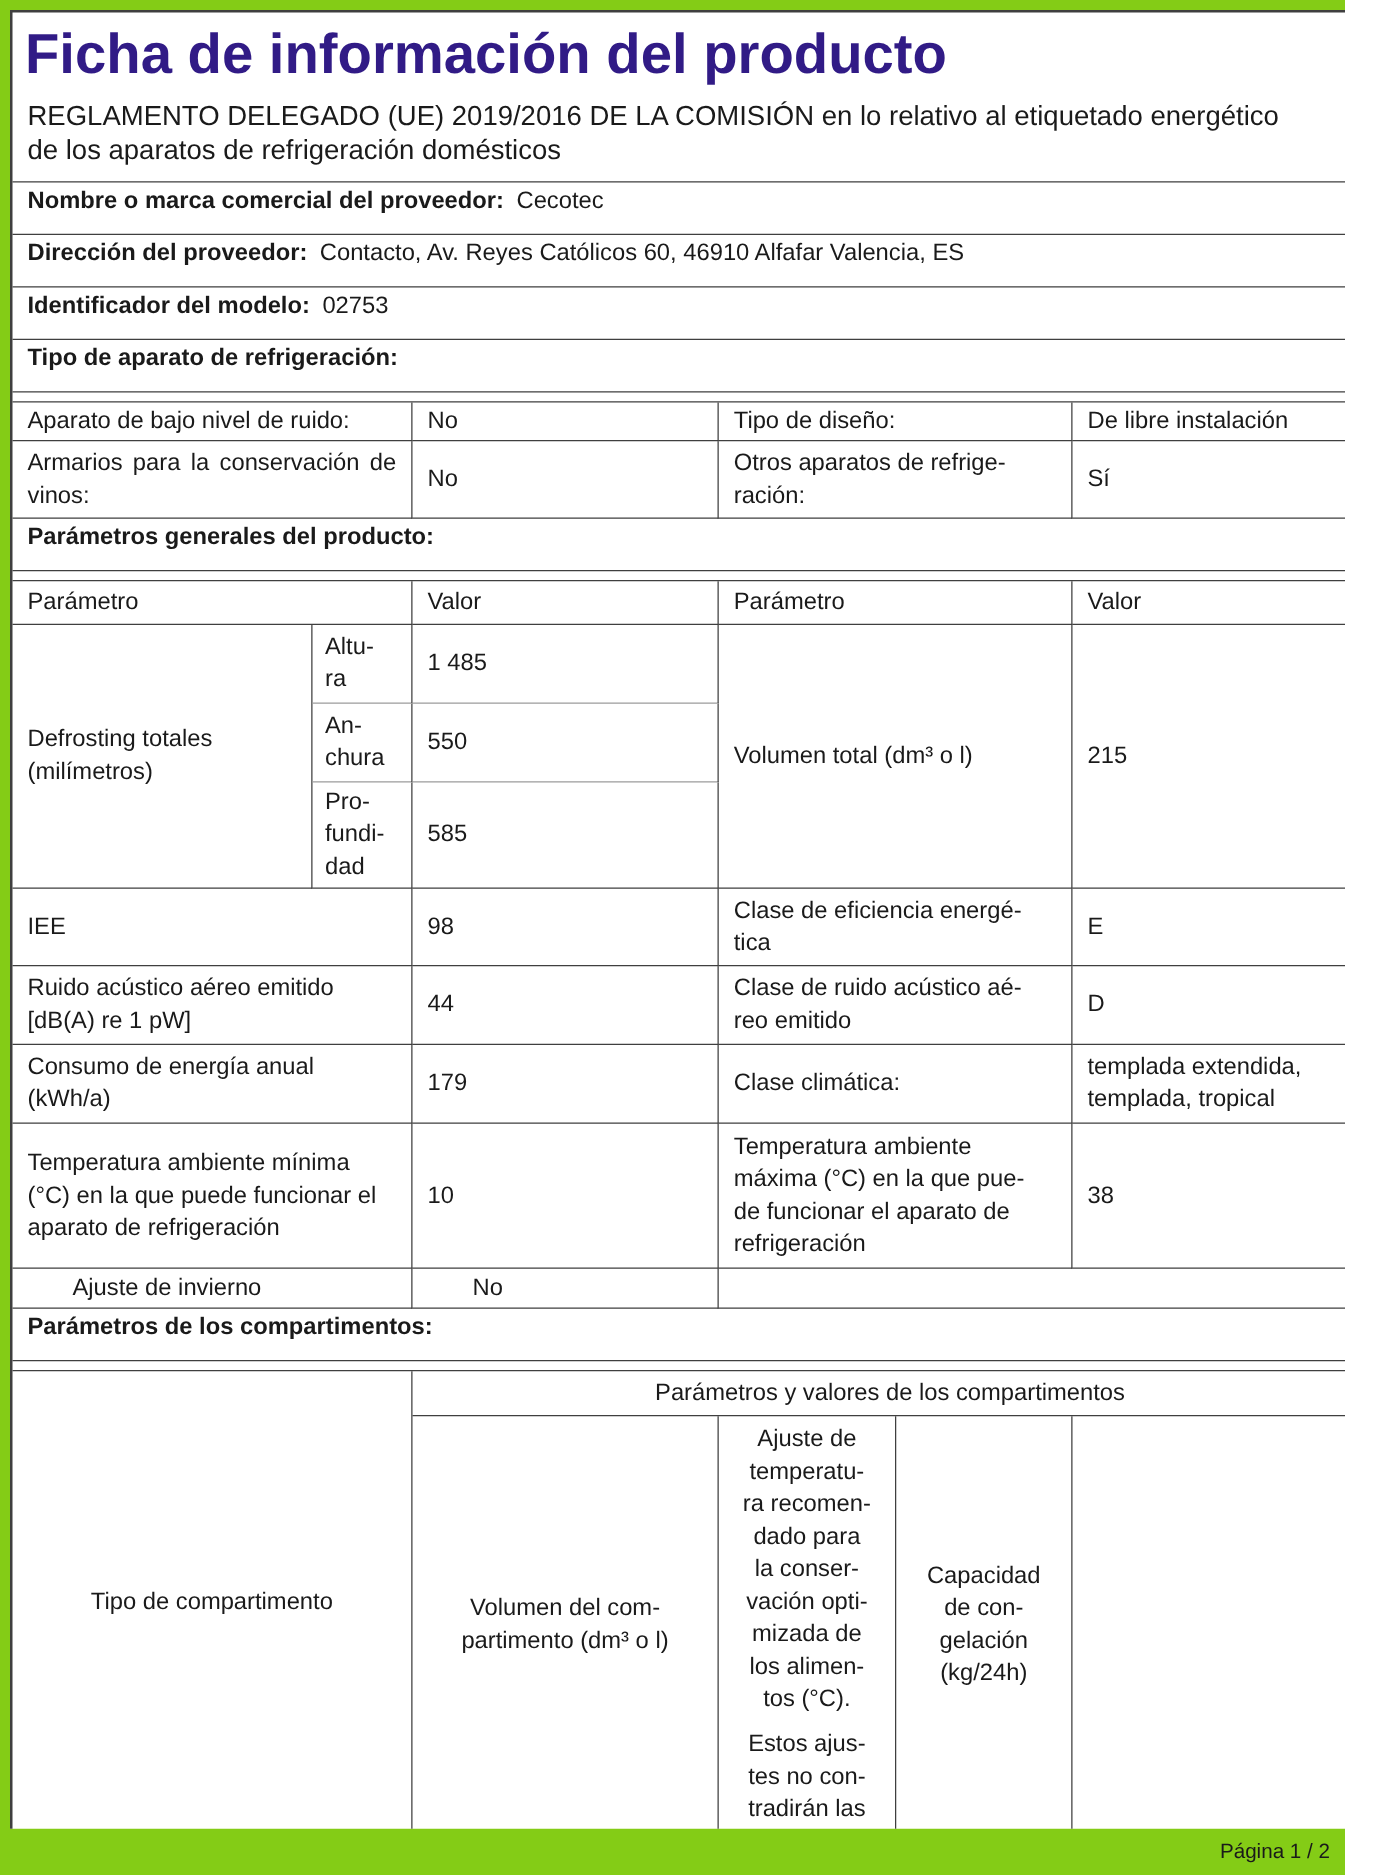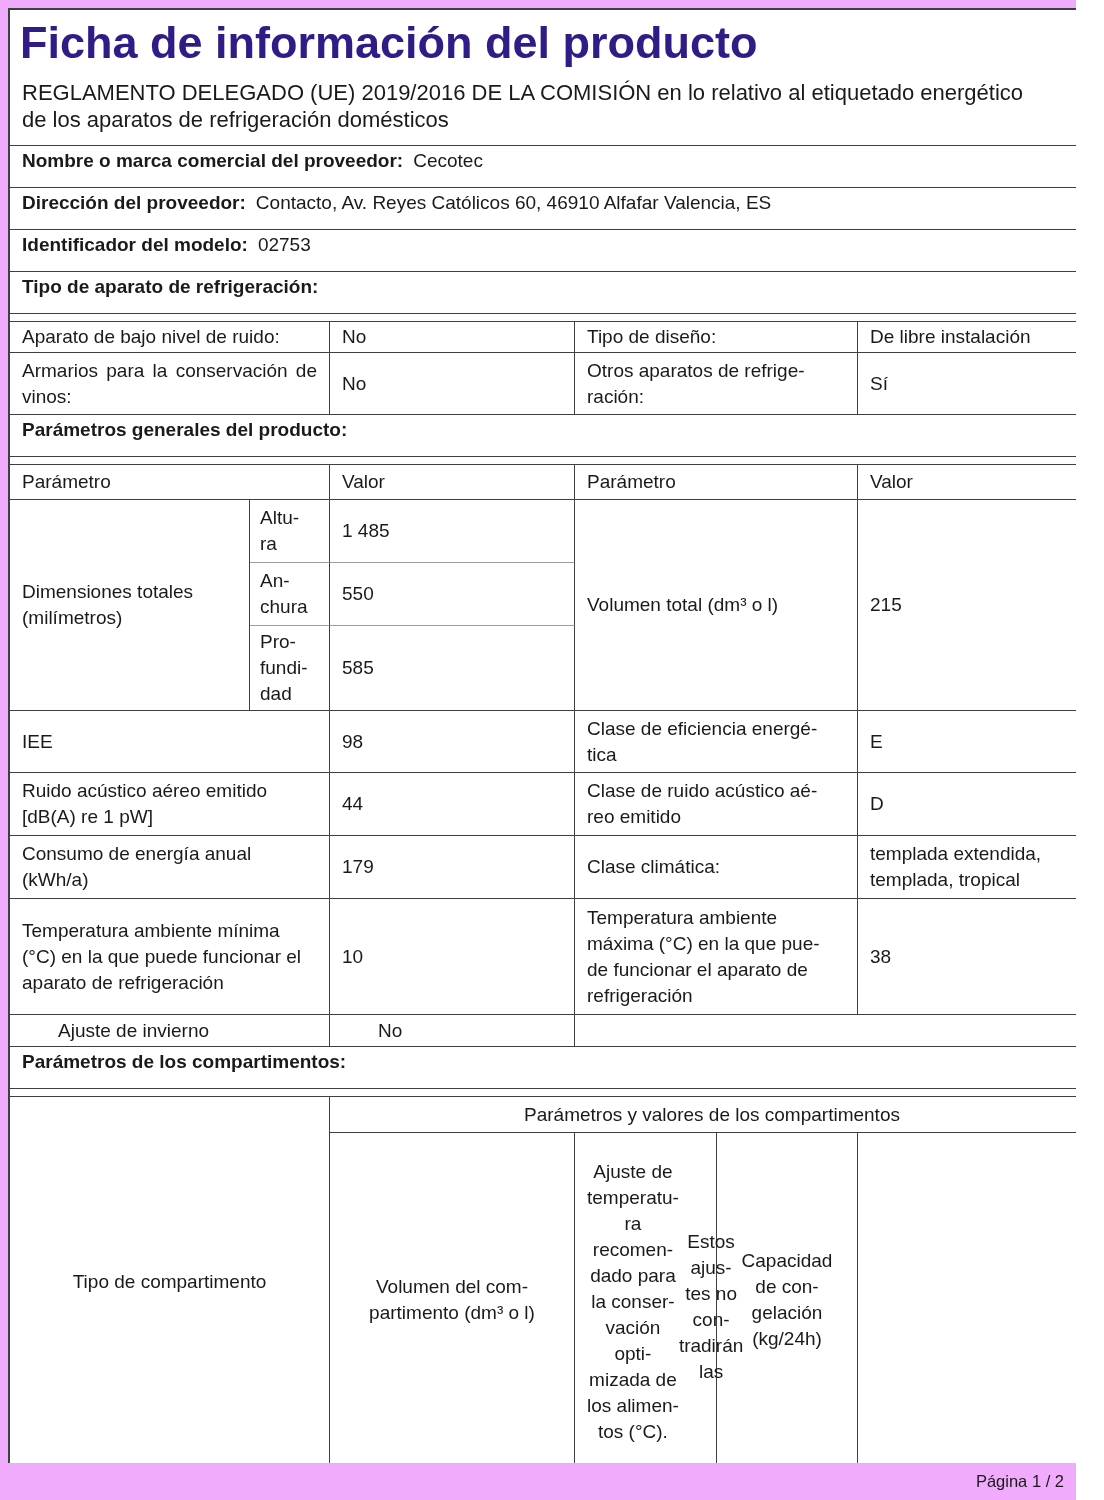--- a/index.html
+++ b/index.html
@@ -3,21 +3,21 @@
 <meta charset="utf-8">
 <style>
   :root{
     --line:#3f3f3f;
     --line-light:#9c9c9c;
     --text:#1a1a1a;
     --title:#311b86;
   }
   html,body{margin:0;padding:0;background:#ffffff;}
   body{font-family:"Liberation Sans", sans-serif;color:var(--text);}
-  .page{position:relative;width:1076px;height:1500px;background:#f0abfc;overflow:hidden;}
+  .page{position:relative;width:1076px;height:1500px;background:#84cc16;overflow:hidden;}
   .clip{position:absolute;left:0;top:0;width:1104px;height:1463px;overflow:hidden;}
   .doc{box-sizing:border-box;margin:8px 8px 0 8px;width:1088px;
        border:2px solid var(--line);border-bottom:none;background:#fff;}
   
   .title-block{padding:6px 12px 12px 10px;border-bottom:1.5px solid var(--line);}
   .title-block h1{margin:0;font-size:45px;line-height:1.18;font-weight:700;color:var(--title);}
   .subtitle{margin:10px 0 0 2px;font-size:22px;line-height:27px;max-width:1020px;}
   
   .row{box-sizing:border-box;display:flex;align-items:flex-start;min-height:42px;
        padding:2px 12px;border-bottom:1.5px solid var(--line);font-size:19px;line-height:26px;}
@@ -42,21 +42,21 @@
   .dim-name{grid-column:2;padding:2px 6px 2px 10px;}
   .dim-val{grid-column:3;}
   .dim-right-p{grid-row:1/4;grid-column:4;}
   .dim-right-v{grid-row:1/4;grid-column:5;border-right:none;}
   .light{border-bottom:1.4px solid var(--line-light);}
   
   .c-type{grid-column:1;grid-row:1/3;border-right:1.5px solid var(--line);border-bottom:none;
           justify-content:center;text-align:center;}
   .c-hdr{grid-column:2/6;grid-row:1;border-right:none;justify-content:center;text-align:center;}
   .c-body{grid-row:2;border-bottom:none;justify-content:center;text-align:center;height:334px;}
-  .c-temp{align-items:center;justify-content:flex-start;
+  .c-temp{flex-direction:column;align-items:center;justify-content:flex-start;
           padding-top:6px;line-height:26px;}
   .c-temp p{margin:0;}
   .c-temp p + p{margin-top:10px;}
   .footer{position:absolute;right:12px;top:1472px;font-size:16.5px;color:var(--text);}
 </style>
 </head>
 <body>
 
 <div class="page">
   <div class="clip">
@@ -105,21 +105,21 @@
       <div class="gap"></div>
 
       <div class="grid g4">
         <div class="cell h35">Parámetro</div>
         <div class="cell h35">Valor</div>
         <div class="cell h35">Parámetro</div>
         <div class="cell h35 lastcol">Valor</div>
       </div>
 
       <div class="grid gdim">
-        <div class="cell dim-label">Dimensiones totales (milímetros)</div>
+        <div class="cell dim-label">Defrosting totales (milímetros)</div>
         <div class="cell dim-name ml light" style="grid-row:1">Altu-
 ra</div>
         <div class="cell dim-val light" style="grid-row:1">1 485</div>
         <div class="cell dim-name ml light" style="grid-row:2">An-
 chura</div>
         <div class="cell dim-val light" style="grid-row:2">550</div>
         <div class="cell dim-name ml" style="grid-row:3">Pro-
 fundi-
 dad</div>
         <div class="cell dim-val" style="grid-row:3">585</div>

